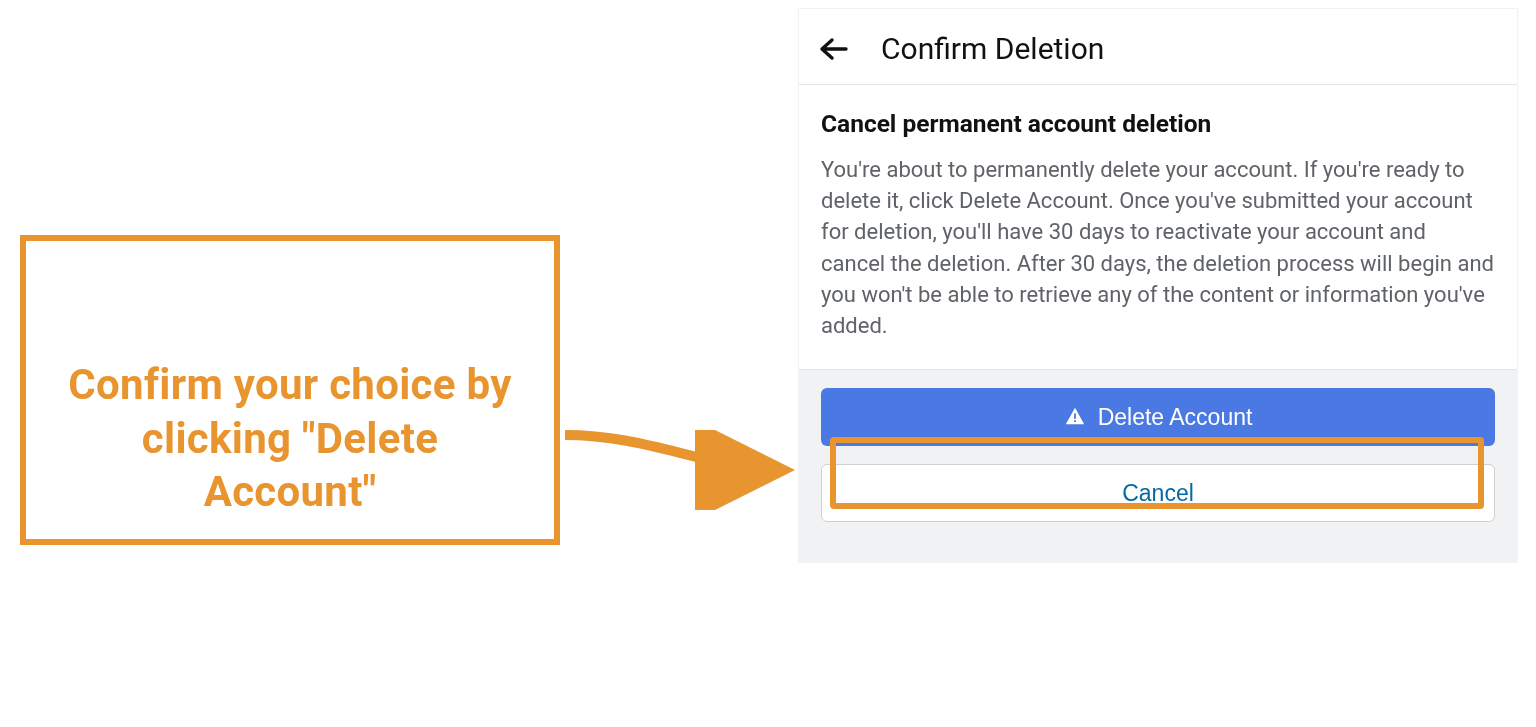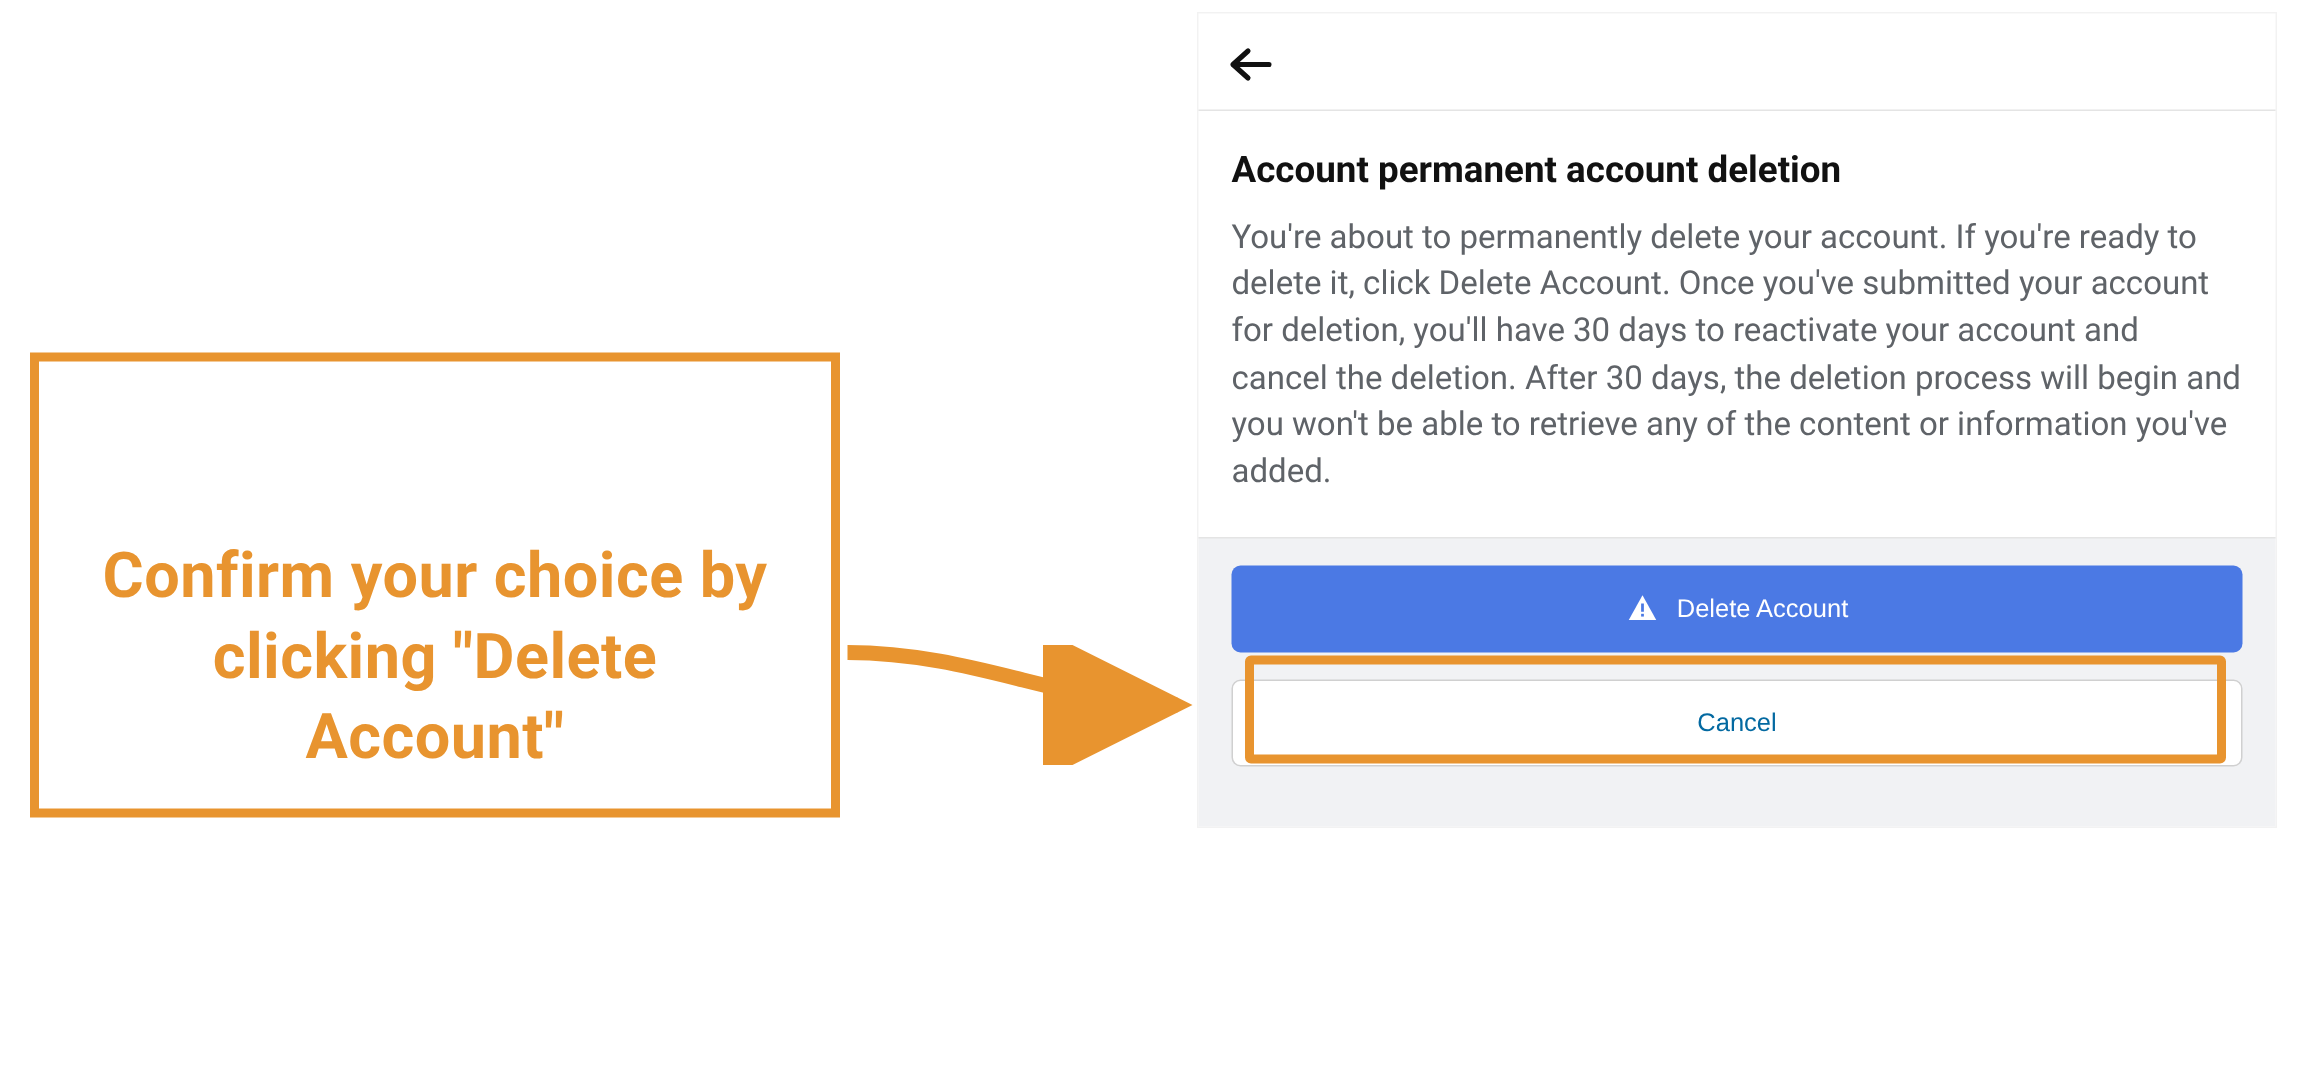--- a/index.html
+++ b/index.html
@@ -87,21 +87,21 @@
   }
   .button-area {
     background: #f1f2f4;
     padding: 18px 22px 40px 22px;
     border-top: 1px solid #e4e4e4;
   }
   .btn {
     width: 100%;
     height: 58px;
     border-radius: 6px;
-    font-size: 17px;
+    font-size: 23px;
     font-weight: 500;
     display: flex;
     align-items: center;
     justify-content: center;
     gap: 12px;
     cursor: pointer;
     position: relative;
   }
   .btn-primary {
     background: #4b79e4;
@@ -151,24 +151,25 @@
     </svg>
   </div>
 
   <div class="panel">
     <div class="panel-header">
       <span class="back-icon">
         <svg viewBox="0 0 30 24" width="30" height="24">
           <path d="M13 3 L3 12 L13 21 M3 12 L27 12" stroke="#111" stroke-width="3.4" fill="none" stroke-linecap="round" stroke-linejoin="round"></path>
         </svg>
       </span>
+      <div class="panel-title">Confirm Deletion</div>
     </div>
     <div class="divider"></div>
     <div class="panel-body">
-      <div class="body-heading">Account permanent account deletion</div>
+      <div class="body-heading">Cancel permanent account deletion</div>
       <div class="body-text">You're about to permanently delete your account. If you're ready to delete it, click Delete Account. Once you've submitted your account for deletion, you'll have 30 days to reactivate your account and cancel the deletion. After 30 days, the deletion process will begin and you won't be able to retrieve any of the content or information you've added.</div>
     </div>
     <div class="button-area">
       <button class="btn btn-primary">
         <span class="warn-icon">
           <svg viewBox="0 0 24 24" width="22" height="22">
             <path d="M12 2 L22 20 L2 20 Z" fill="#fff"></path>
             <rect x="11" y="8" width="2" height="6" fill="#4b79e4"></rect>
             <rect x="11" y="15.5" width="2" height="2" fill="#4b79e4"></rect>
           </svg>

